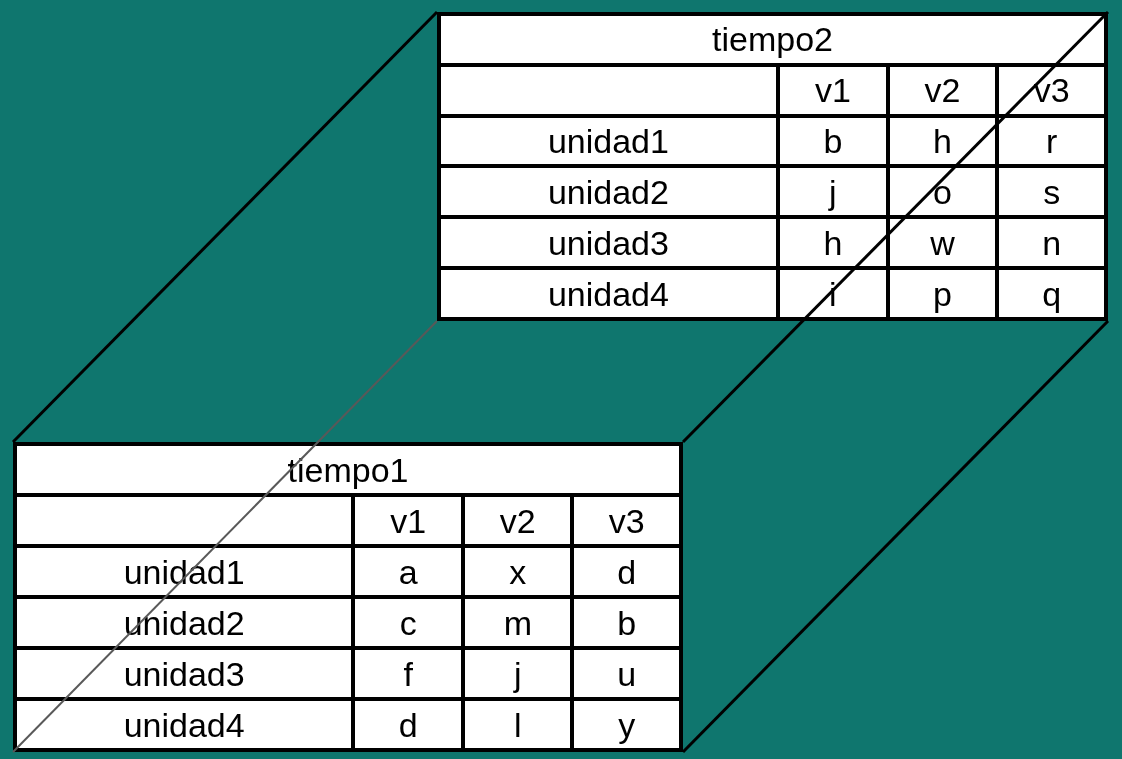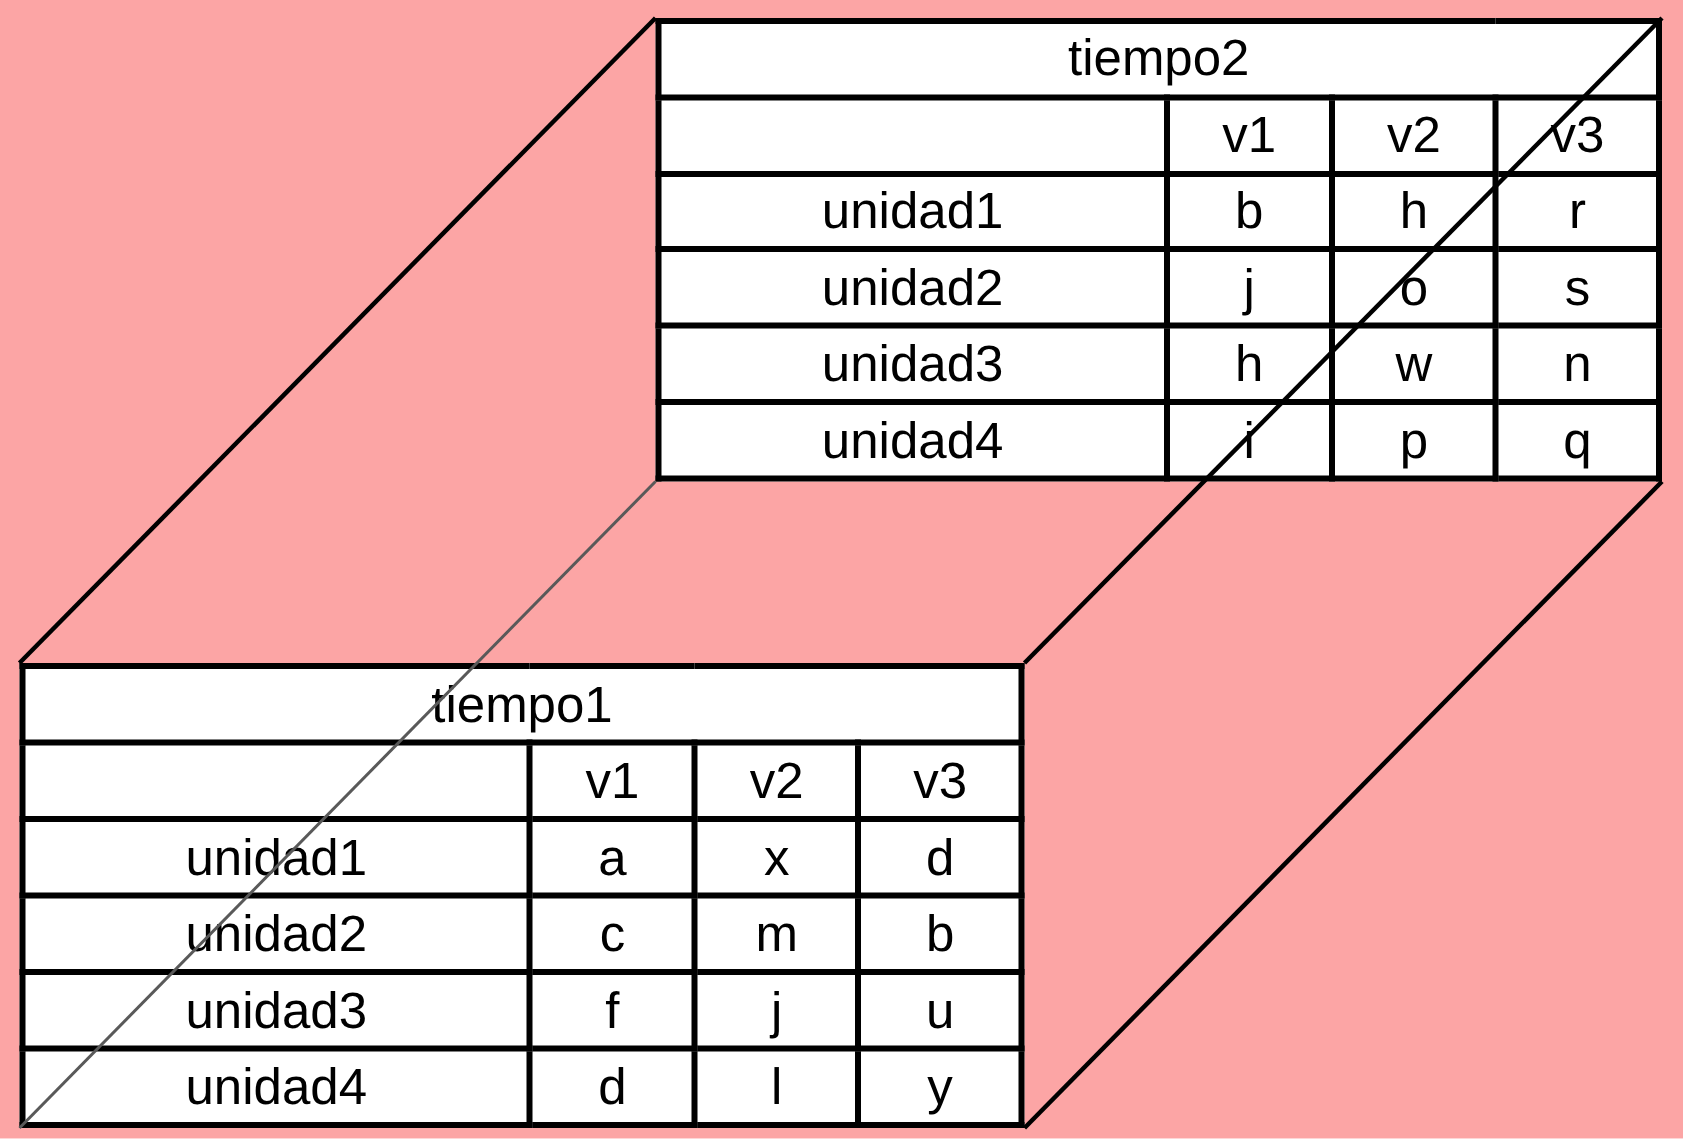--- a/index.html
+++ b/index.html
@@ -4,21 +4,21 @@
 <style>
   html, body {
     margin: 0;
     padding: 0;
     background: #ffffff;
   }
   .canvas {
     position: relative;
     width: 1122px;
     height: 759px;
-    background: #fca5a5;
+    background: #0f766e;
     font-family: "Liberation Sans", sans-serif;
     overflow: hidden;
   }
   table.dtable {
     position: absolute;
     border-collapse: collapse;
     table-layout: fixed;
     background: #ffffff;
   }
   table.dtable td {

